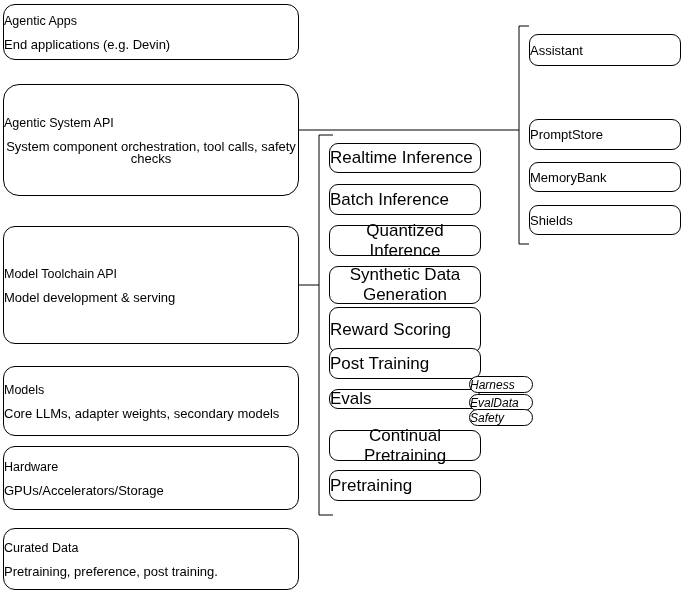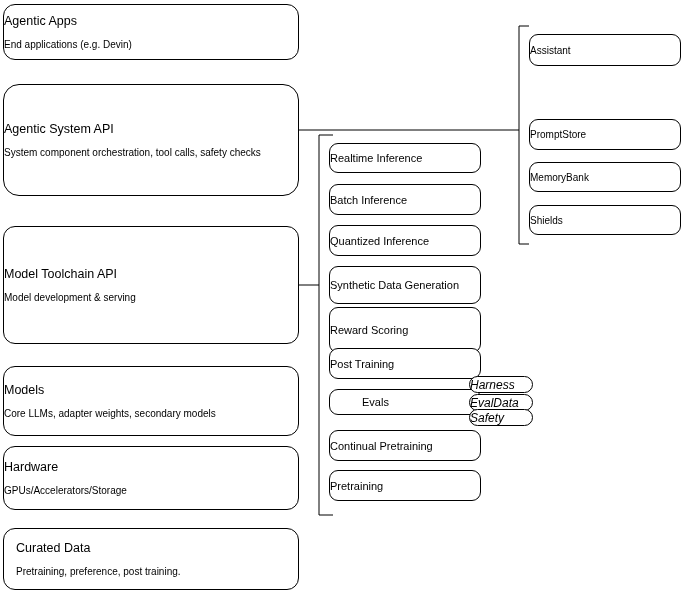--- a/index.html
+++ b/index.html
@@ -34,31 +34,31 @@
     text-align: center;
   }
   .layer {
     border-radius: 12px;
   }
   .layer .title {
     font-size: 12.5px;
     line-height: 16px;
   }
   .layer .subtitle {
-    font-size: 10px;
+    font-size: 13px;
     line-height: 12px;
     margin-top: 10px;
   }
   .pill {
     border-radius: 9px;
-    font-size: 10px;
+    font-size: 13px;
   }
   .pill2 {
     border-radius: 9px;
-    font-size: 11px;
+    font-size: 17px;
   }
   .tiny {
     border-radius: 9px;
     font-size: 12px;
     font-style: italic;
   }
   svg.conn {
     position: absolute;
     left: 0;
     top: 0;
@@ -103,21 +103,21 @@
   <div class="box layer" style="left:3px; top:366px; width:296px; height:70px;">
     <div class="title">Models</div>
     <div class="subtitle">Core LLMs, adapter weights, secondary models</div>
   </div>
 
   <div class="box layer" style="left:3px; top:446px; width:296px; height:64px;">
     <div class="title">Hardware</div>
     <div class="subtitle">GPUs/Accelerators/Storage</div>
   </div>
 
-  <div class="box layer" style="left:3px; top:528px; width:296px; height:62px;padding-left:12px;">
+  <div class="box layer" style="left:3px; top:528px; width:296px; height:62px;">
     <div class="title">Curated Data</div>
     <div class="subtitle">Pretraining, preference, post training.</div>
   </div>
 
   <div class="box pill" style="left:529px; top:34px; width:152px; height:32px;">
     <span>Assistant</span>
   </div>
   <div class="box pill" style="left:529px; top:119px; width:152px; height:31px;">
     <span>PromptStore</span>
   </div>
@@ -139,21 +139,21 @@
   </div>
   <div class="box pill2" style="left:329px; top:266px; width:152px; height:38px;">
     <span>Synthetic Data Generation</span>
   </div>
   <div class="box pill2" style="left:329px; top:307px; width:152px; height:46px;">
     <span>Reward Scoring</span>
   </div>
   <div class="box pill2" style="left:329px; top:348px; width:152px; height:31px;">
     <span>Post Training</span>
   </div>
-  <div class="box pill2" style="left:329px; top:389px; width:152px; height:26px;padding-left:32px;">
+  <div class="box pill2" style="left:329px; top:389px; width:152px; height:20px;">
     <span>Evals</span>
   </div>
   <div class="box pill2" style="left:329px; top:430px; width:152px; height:31px;">
     <span>Continual Pretraining</span>
   </div>
   <div class="box pill2" style="left:329px; top:470px; width:152px; height:31px;">
     <span>Pretraining</span>
   </div>
 
   <div class="box tiny" style="left:469px; top:376px; width:64px; height:17px;">

